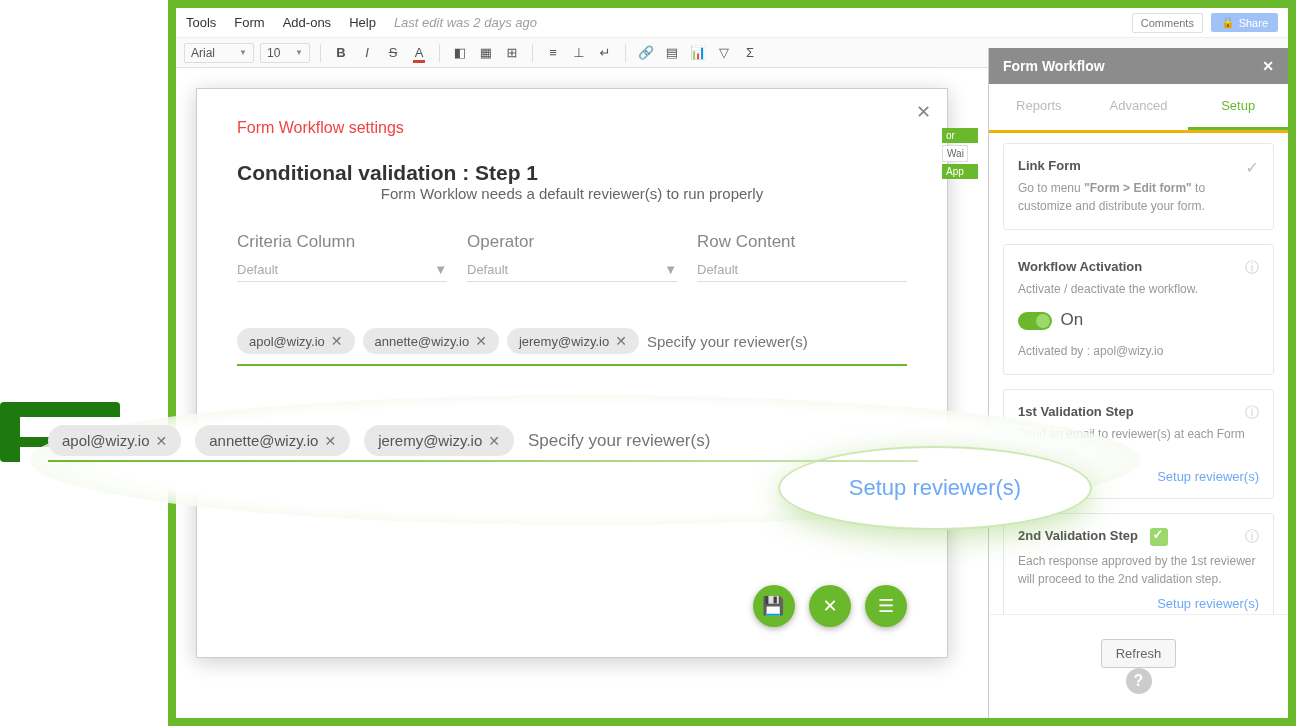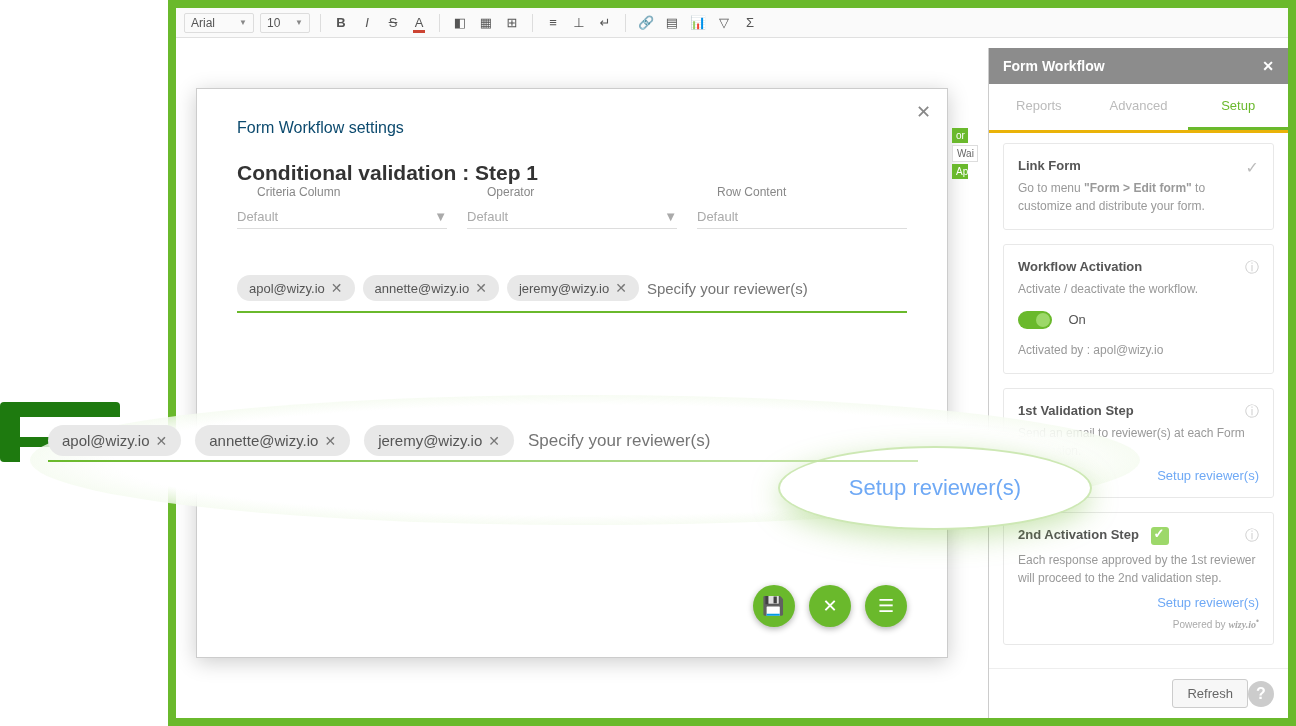--- a/index.html
+++ b/index.html
@@ -18,26 +18,26 @@
   .toolbar { height: 30px; background:#fafafa; border-bottom:1px solid #e0e0e0; display:flex; align-items:center; padding:0 8px; gap:6px; font-size:12px; color:#555;}
   .tool-sel { border:1px solid #ddd; padding:2px 6px; min-width:70px; display:flex; align-items:center; justify-content:space-between; border-radius:2px;}
   .tool-sel .caret { font-size:8px; color:#888; }
   .tool-icon { width:20px; text-align:center; font-size:13px; color:#555;}
   .divider-v { width:1px; height:18px; background:#ddd; margin:0 4px;}
   
   
   .modal { position:absolute; top:80px; left:20px; right:340px; background:#fff; border:1px solid #ccc; box-shadow:0 4px 20px rgba(0,0,0,0.2); min-height:570px;}
   .modal .close { position:absolute; top:12px; right:16px; color:#888; font-size:18px; cursor:pointer;}
   .modal-body { padding:30px 40px; }
-  .modal-title { font-size:16px; color:#0c4a6e; margin-bottom:24px; }
+  .modal-title { font-size:16px; color:#ef4444; margin-bottom:24px; }
   .modal-h1 { font-size:21px; font-weight:bold; text-align:left; color:#333; }
   .modal-sub { font-size:15px; text-align:center; color:#666; margin-bottom:30px;}
   .criteria-row { display:flex; gap:20px; margin-bottom:40px;}
   .criteria-col { flex:1; }
-  .criteria-label { font-size:12px; color:#888; margin-bottom:6px;margin-left:20px;}
+  .criteria-label { font-size:17px; color:#888; margin-bottom:6px;}
   .criteria-sel { border-bottom:1px solid #ddd; padding:4px 0; color:#aaa; font-size:13px; display:flex; justify-content:space-between;}
   .reviewer-row { border-bottom:2px solid #6ab92c; padding:6px 0 10px 0; display:flex; flex-wrap:wrap; align-items:center; gap:8px;}
   .chip { background:#e8e8e8; border-radius:16px; padding:5px 12px; font-size:13px; color:#555; display:flex; align-items:center; gap:6px;}
   .chip .x { font-size:14px; color:#777; cursor:pointer;}
   .reviewer-input { border:none; outline:none; font-size:15px; color:#999; flex:1; min-width:200px;}
   .modal-actions { position:absolute; bottom:30px; right:40px; display:flex; gap:14px;}
   .fab { width:42px; height:42px; border-radius:50%; background:#6ab92c; color:#fff; display:flex; align-items:center; justify-content:center; font-size:18px; box-shadow:0 2px 6px rgba(0,0,0,0.3);}
   
   
   .sidebar { position:absolute; top:40px; right:0; width:300px; bottom:0; border-left:1px solid #ccc; background:#fff; display:flex; flex-direction:column;}
@@ -50,55 +50,68 @@
   .card { border:1px solid #e8e8e8; border-radius:3px; padding:14px; margin-bottom:14px; position:relative;}
   .card-title { font-size:13px; font-weight:bold; color:#555; margin-bottom:6px;}
   .card-text { font-size:12px; color:#999; line-height:1.5;}
   .card .check { position:absolute; top:14px; right:14px; color:#bbb; font-size:16px;}
   .card .info { position:absolute; top:14px; right:14px; color:#ccc; font-size:14px;}
   .toggle { width:34px; height:18px; background:#6ab92c; border-radius:10px; position:relative; display:inline-block; vertical-align:middle;}
   .toggle::after { content:''; width:14px; height:14px; background:#9dd86a; border-radius:50%; position:absolute; top:2px; right:2px;}
   .card-link { color:#6fa9f5; font-size:13px; float:right; margin-top:8px;}
   .checkbox-on { display:inline-block; width:18px; height:18px; background:#9dd86a; border-radius:3px; vertical-align:middle; margin-left:8px; position:relative;}
   .checkbox-on::after { content:'✓'; color:#fff; position:absolute; left:3px; top:-1px; font-size:13px;}
-  .sidebar-footer { padding:10px 14px; border-top:1px solid #eee; display:flex; justify-content:flex-end; align-items:center;}
+  .sidebar-footer { padding:24px 14px; border-top:1px solid #eee; display:flex; justify-content:flex-end; align-items:center;flex-direction:column;}
   .refresh-btn { border:1px solid #ccc; padding:6px 14px; font-size:13px; color:#666; border-radius:3px; background:#f7f7f7;}
   .help-circle { width:26px; height:26px; border-radius:50%; background:#ccc; color:#fff; display:flex; align-items:center; justify-content:center; font-size:16px; font-weight:bold;}
   .powered { font-size:10px; color:#aaa; text-align:right; margin-top:6px;}
   .powered b { font-family:serif; font-style:italic; }
   
   
   .overlay-chip-row { position:absolute; top:425px; left:48px; display:flex; align-items:center; gap:14px; z-index:50;}
   .overlay-chip-row .chip { padding:7px 14px; font-size:15px;}
   .overlay-input { border:none; font-size:17px; color:#aaa; outline:none; background:transparent;}
   .overlay-underline { position:absolute; top:460px; left:48px; width:870px; height:2px; background:linear-gradient(to right, #6ab92c, #cde8b4); z-index:49;}
   .callout-pill { position:absolute; top:448px; left:780px; width:310px; height:80px; border-radius:50%/50%; background:#fff; box-shadow:0 0 0 2px #cde8b4, 0 8px 30px rgba(110,185,44,0.4); display:flex; align-items:center; justify-content:center; z-index:48;}
   .callout-pill span { color:#6fa9f5; font-size:22px;}
   .green-block { position:absolute; top:372px; left:0; width:150px; height:150px; z-index:5;}
   .green-block .g1 { position:absolute; width:120px; height:60px; background:#1e7a0f; top:30px; left:0; border-radius:4px;}
   .green-block .g2 { position:absolute; width:100px; height:20px; background:#fff; top:45px; left:20px;}
   .green-block .g3 { position:absolute; width:100px; height:20px; background:#fff; top:75px; left:20px;}
   .overlay-ellipse-bg { position:absolute; top:395px; left:30px; width:1110px; height:130px; border-radius:50%/50%; background:radial-gradient(ellipse at center, #fff 60%, rgba(156,216,106,0.3) 100%); z-index:40; }
   
   .spreadsheet-hint { position:absolute; top:120px; right:310px; z-index:1; font-size:10px;}
-  .cell-green { background:#6ab92c; color:#fff; padding:2px 4px; margin-bottom:2px; display:block; width:16px;}
+  .cell-green { background:#6ab92c; color:#fff; padding:2px 4px; margin-bottom:2px; display:block; width:36px;}
   .cell-wai { background:#fff; color:#666; padding:2px 4px; border:1px solid #ddd; display:block; width:26px; margin-bottom:2px;}
   .color-a { border-bottom:3px solid #c43; padding:0 2px;}
 </style>
 </head>
 <body>
 
 <div class="green-block">
   <div class="g1"></div>
     <div class="g2"></div>
     <div class="g3"></div>
 </div>
 
 <div class="frame">
 
+  <div class="menubar">
+    <span class="menu-item">Tools</span>
+    <span class="menu-item">Form</span>
+    <span class="menu-item">Add-ons</span>
+    <span class="menu-item">Help</span>
+    <span class="last-edit">Last edit was 2 days ago</span>
+    <span class="spacer"></span>
+    <span class="comments-btn">Comments</span>
+    <span class="share-btn">
+      <span>🔒</span>
+      <span>Share</span>
+    </span>
+  </div>
 
   <div class="toolbar">
     <div class="tool-sel">
       <span>Arial</span>
         <span class="caret">▼</span>
     </div>
     <div class="tool-sel" style="min-width:50px">
       <span>10</span>
         <span class="caret">▼</span>
     </div>
@@ -127,20 +140,21 @@
     <span class="cell-green">or</span>
     <span class="cell-wai">Wai</span>
     <span class="cell-green">App</span>
   </div>
 
   <div class="modal">
     <span class="close">✕</span>
     <div class="modal-body">
       <div class="modal-title">Form Workflow settings</div>
       <div class="modal-h1">Conditional validation : Step 1</div>
+      <div class="modal-sub">Form Worklow needs a default reviewer(s) to run properly</div>
       <div class="criteria-row">
         <div class="criteria-col">
           <div class="criteria-label">Criteria Column</div>
           <div class="criteria-sel">
               <span>Default</span>
               <span class="caret">▼</span>
             </div>
         </div>
         <div class="criteria-col">
           <div class="criteria-label">Operator</div>
@@ -202,35 +216,35 @@
         <div class="card-text">
           <span>Go to menu </span><b>"Form &gt; Edit form"</b><span> to customize and distribute your form.</span>
         </div>
       </div>
       <div class="card">
         <span class="info">ⓘ</span>
         <div class="card-title">Workflow Activation</div>
         <div class="card-text">Activate / deactivate the workflow.</div>
         <div style="margin:12px 0">
           <span class="toggle"></span>
-          <span style="margin-left:12px;font-size:13px;color:#555">On</span>
+          <span style="margin-left:4px;font-size:17px;color:#555">On</span>
         </div>
         <div class="card-text">Activated by : apol@wizy.io</div>
       </div>
       <div class="card">
         <span class="info">ⓘ</span>
         <div class="card-title">1st Validation Step</div>
         <div class="card-text">Send an email to reviewer(s) at each Form submission.</div>
         <a class="card-link">Setup reviewer(s)</a>
         <div style="clear:both"></div>
       </div>
       <div class="card">
         <span class="info">ⓘ</span>
         <div class="card-title">
-          <span>2nd Activation Step</span>
+          <span>2nd Validation Step</span>
           <span class="checkbox-on"></span>
         </div>
         <div class="card-text">Each response approved by the 1st reviewer will proceed to the 2nd validation step.</div>
         <a class="card-link">Setup reviewer(s)</a>
         <div style="clear:both"></div>
         <div class="powered"><span>Powered by </span><b>wizy.io</b><sup>•</sup></div>
       </div>
     </div>
     <div class="sidebar-footer">
       <span class="refresh-btn">Refresh</span>

